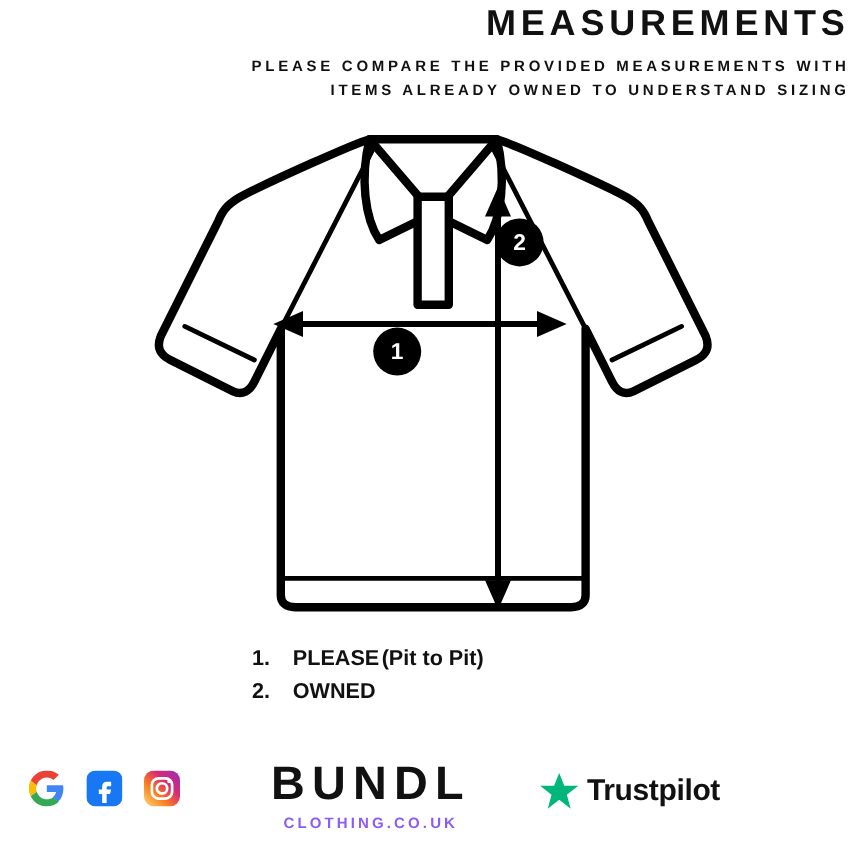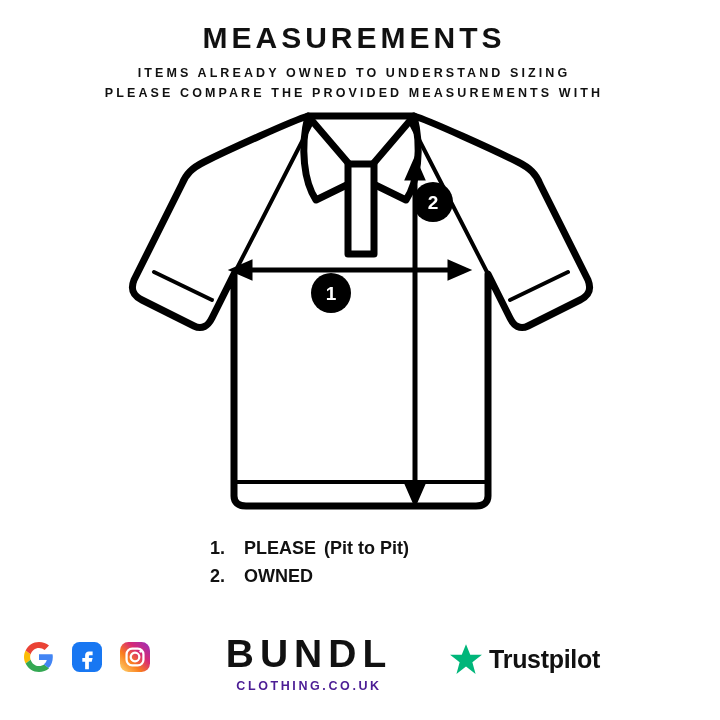--- a/index.html
+++ b/index.html
@@ -10,22 +10,22 @@
     overflow: hidden;
   }
   .page {
     position: relative;
     width: 720px; height: 720px;
     background: #ffffff;
   }
   
   .header {
     position: absolute;
-    top: 22px; left: 0; width: 708px;
-    text-align: center;
+    top: 4px; left: 0; width: 708px;
+    text-align: right;
   }
   .title {
     font-size: 30px;
     font-weight: bold;
     letter-spacing: 4px;
     color: #111111;
     line-height: 1.05;
   }
   .subtitle {
     margin-top: 9px;
@@ -73,21 +73,21 @@
     font-size: 18px;
     color: #111111;
     line-height: 1.55;
   }
   .legend-num {
     width: 34px;
     font-weight: bold;
     text-align: left;
   }
   .legend-label { font-weight: bold; }
-  .legend-sub { font-weight: bold; margin-left: 8px; }
+  .legend-sub { font-weight: bold; margin-left: 2px; }
   
   .footer {
     position: absolute;
     left: 0; bottom: 22px;
     width: 618px;
     height: 70px;
   }
   .socials {
     position: absolute;
     left: 22px; top: 12px;
@@ -110,21 +110,21 @@
     font-weight: bold;
     letter-spacing: 6px;
     color: #111111;
     line-height: 1;
   }
   .brand-url {
     margin-top: 6px;
     font-size: 12.5px;
     font-weight: bold;
     letter-spacing: 2.6px;
-    color: #4c1d95;
+    color: #8b5cf6;
   }
   .trustpilot {
     position: absolute;
     right: 18px; top: 14px;
     display: flex;
     align-items: center;
     gap: 6px;
   }
   .tp-text {
     font-size: 25px;
@@ -134,22 +134,22 @@
   }
 </style>
 </head>
 <body>
 
 <div class="page">
 
   <div class="header">
     <div class="title">MEASUREMENTS</div>
     <div class="subtitle">
+      <div>PLEASE COMPARE THE PROVIDED MEASUREMENTS WITH</div>
       <div>ITEMS ALREADY OWNED TO UNDERSTAND SIZING</div>
-      <div>PLEASE COMPARE THE PROVIDED MEASUREMENTS WITH</div>
     </div>
   </div>
 
   <div class="diagram">
     <svg width="505" height="420" viewBox="0 0 505 420">
       <g fill="#ffffff" stroke="#000000" stroke-width="7" stroke-linejoin="round" stroke-linecap="round">
 
         <path d="M200 12
                  C 186 16, 120 46, 96 58
                  C 84 64, 78 70, 74 80

